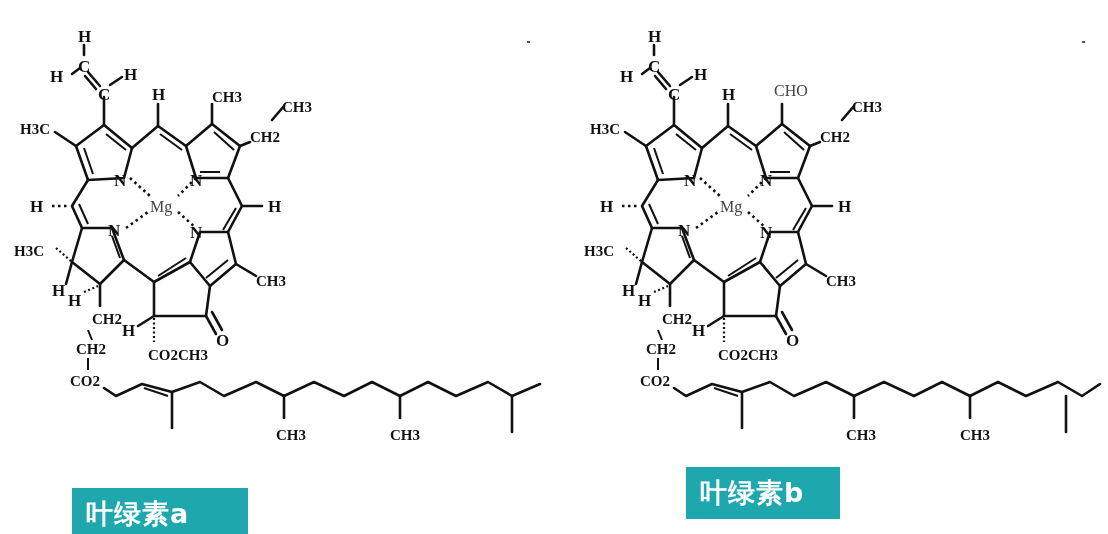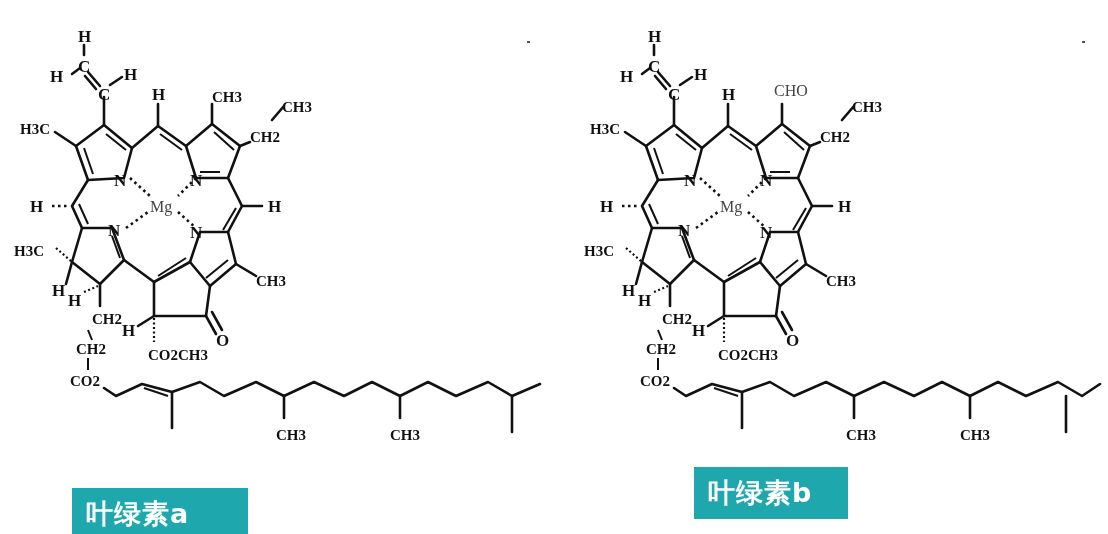--- a/index.html
+++ b/index.html
@@ -216,17 +216,17 @@
     <text class="atom atom-sm" x="256" y="286">CH3</text>
     <text class="atom" x="122" y="336">H</text>
     <text class="atom" x="216" y="346">O</text>
     <text class="atom atom-sm" x="148" y="360">CO2CH3</text>
     <text class="atom atom-sm" x="92" y="324">CH2</text>
     <text class="atom atom-sm" x="76" y="354">CH2</text>
     <text class="atom atom-sm" x="70" y="386">CO2</text>
     <text class="atom atom-sm" x="276" y="440">CH3</text>
     <text class="atom atom-sm" x="390" y="440">CH3</text>
   </svg>
-  <div class="label-box" style="left:124px; top:467px; width:154px;">叶绿素b</div>
+  <div class="label-box" style="left:116px; top:467px; width:154px;">叶绿素b</div>
 </div>
 
 <div class="speck" style="left:527px; top:41px;"></div>
 <div class="speck" style="left:1082px; top:41px;"></div>
 
 </body></html>

